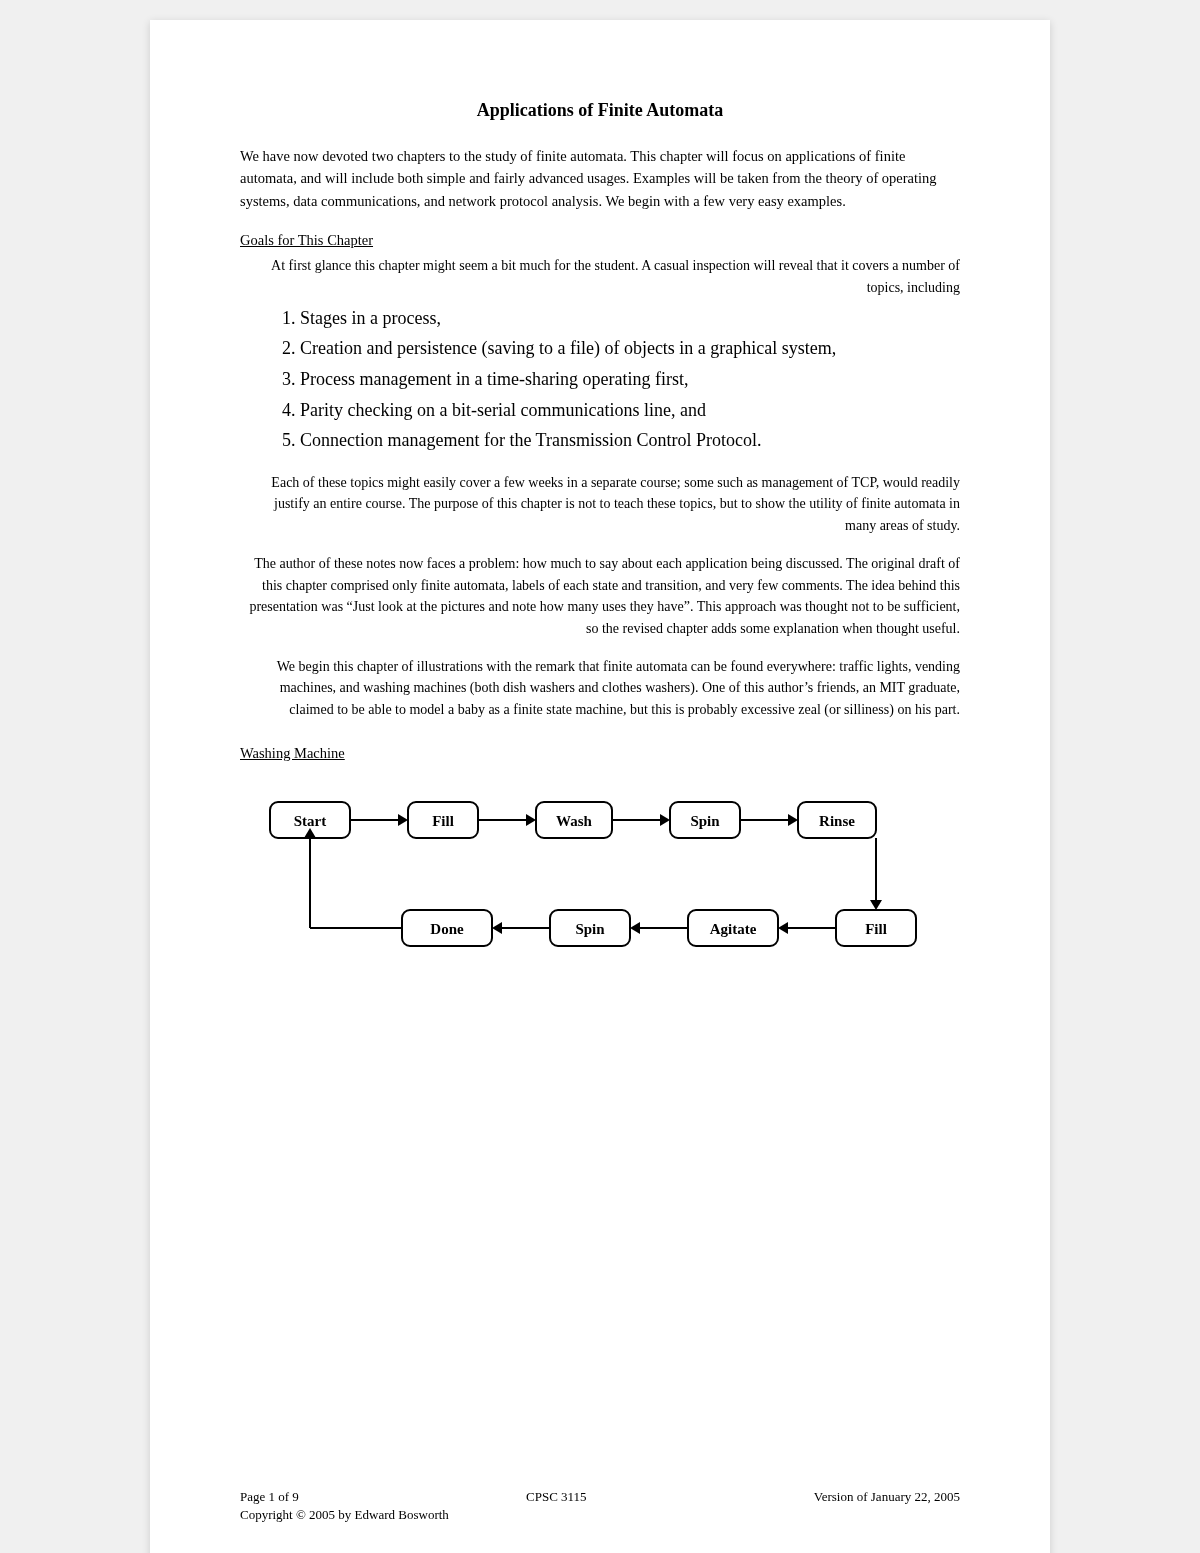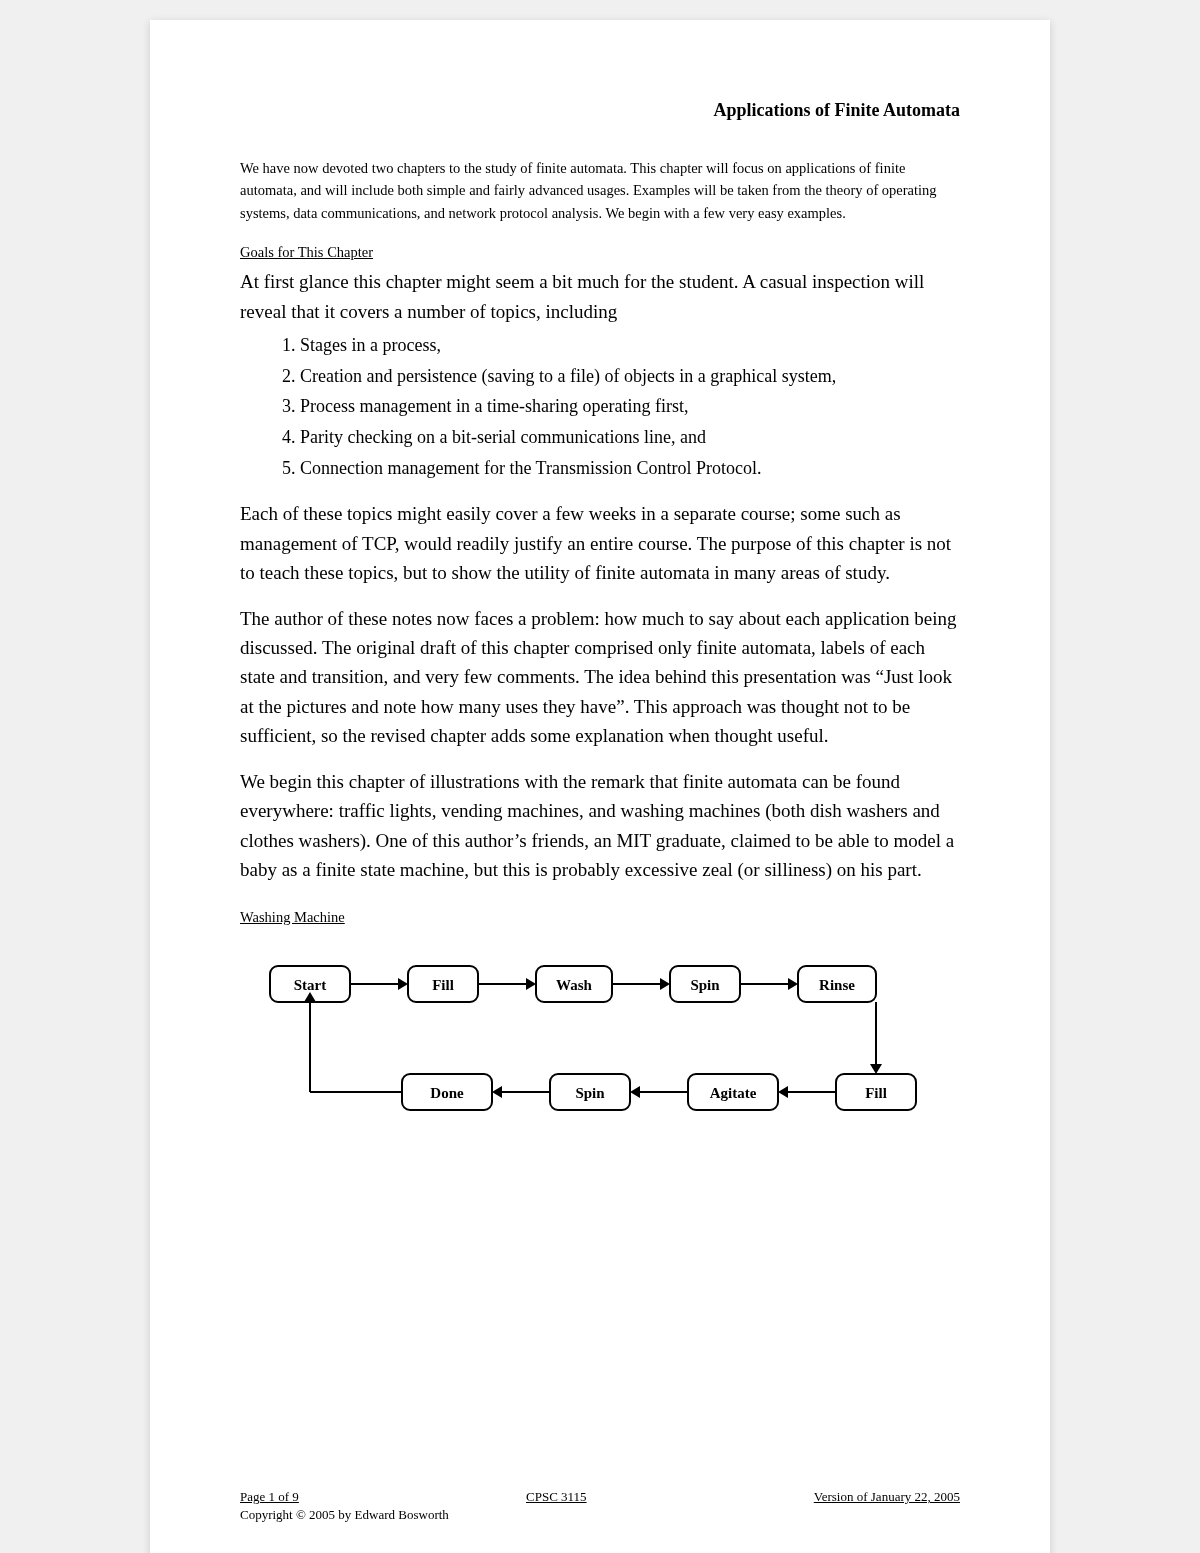--- a/index.html
+++ b/index.html
@@ -17,48 +17,48 @@
     .page {
       background: #ffffff;
       width: 900px;
       min-height: 1553px;
       padding: 80px 90px 60px 90px;
       position: relative;
       box-shadow: 0 2px 8px rgba(0,0,0,0.15);
     }
 
     .page-title {
-      text-align: right;
+      text-align: center;
       font-size: 18px;
       font-weight: bold;
-      margin-bottom: 36px;
+      margin-bottom: 24px;
       font-family: "Times New Roman", Times, serif;
     }
 
     .intro-paragraph {
       font-size: 14.5px;
       line-height: 1.55;
       margin-bottom: 20px;
       text-align: left;
       margin-top: 20px;
     }
 
     .section-heading {
       font-size: 14.5px;
       font-weight: normal;
       text-decoration: underline;
       margin-bottom: 6px;
       margin-top: 10px;
     }
 
     .paragraph {
-      font-size: 19px;
+      font-size: 14px;
       line-height: 1.55;
       margin-bottom: 16px;
-      text-align: left;
+      text-align: right;
     }
 
     ol.chapter-list {
       margin-left: 60px;
       margin-bottom: 16px;
       font-size: 18px;
       line-height: 1.7;
     }
 
     .washing-machine-section {
@@ -77,21 +77,20 @@
       left: 90px;
       right: 90px;
       font-size: 13px;
       font-family: "Times New Roman", Times, serif;
     }
 
     .footer-line1 {
       display: flex;
       justify-content: space-between;
       align-items: flex-start;
-      text-decoration: underline;
     }
 
     .footer-line2 {
       text-align: left;
       margin-top: 2px;
     }
   </style>
 </head>
 <body>
 

